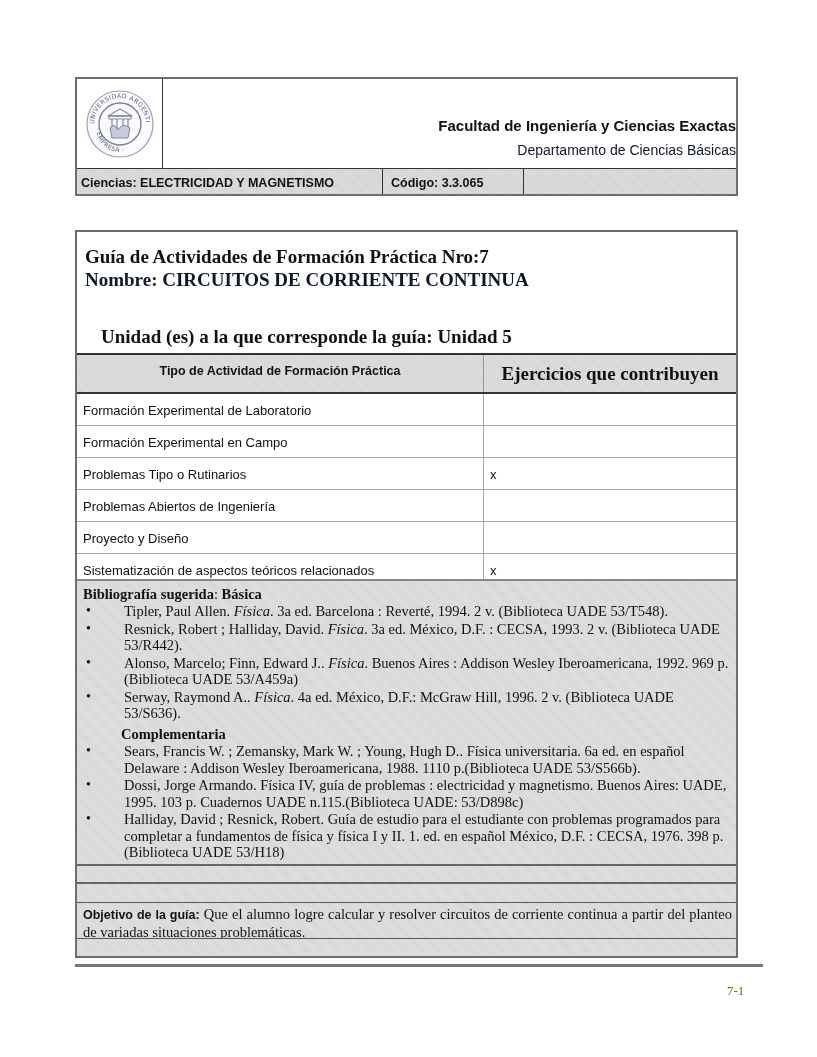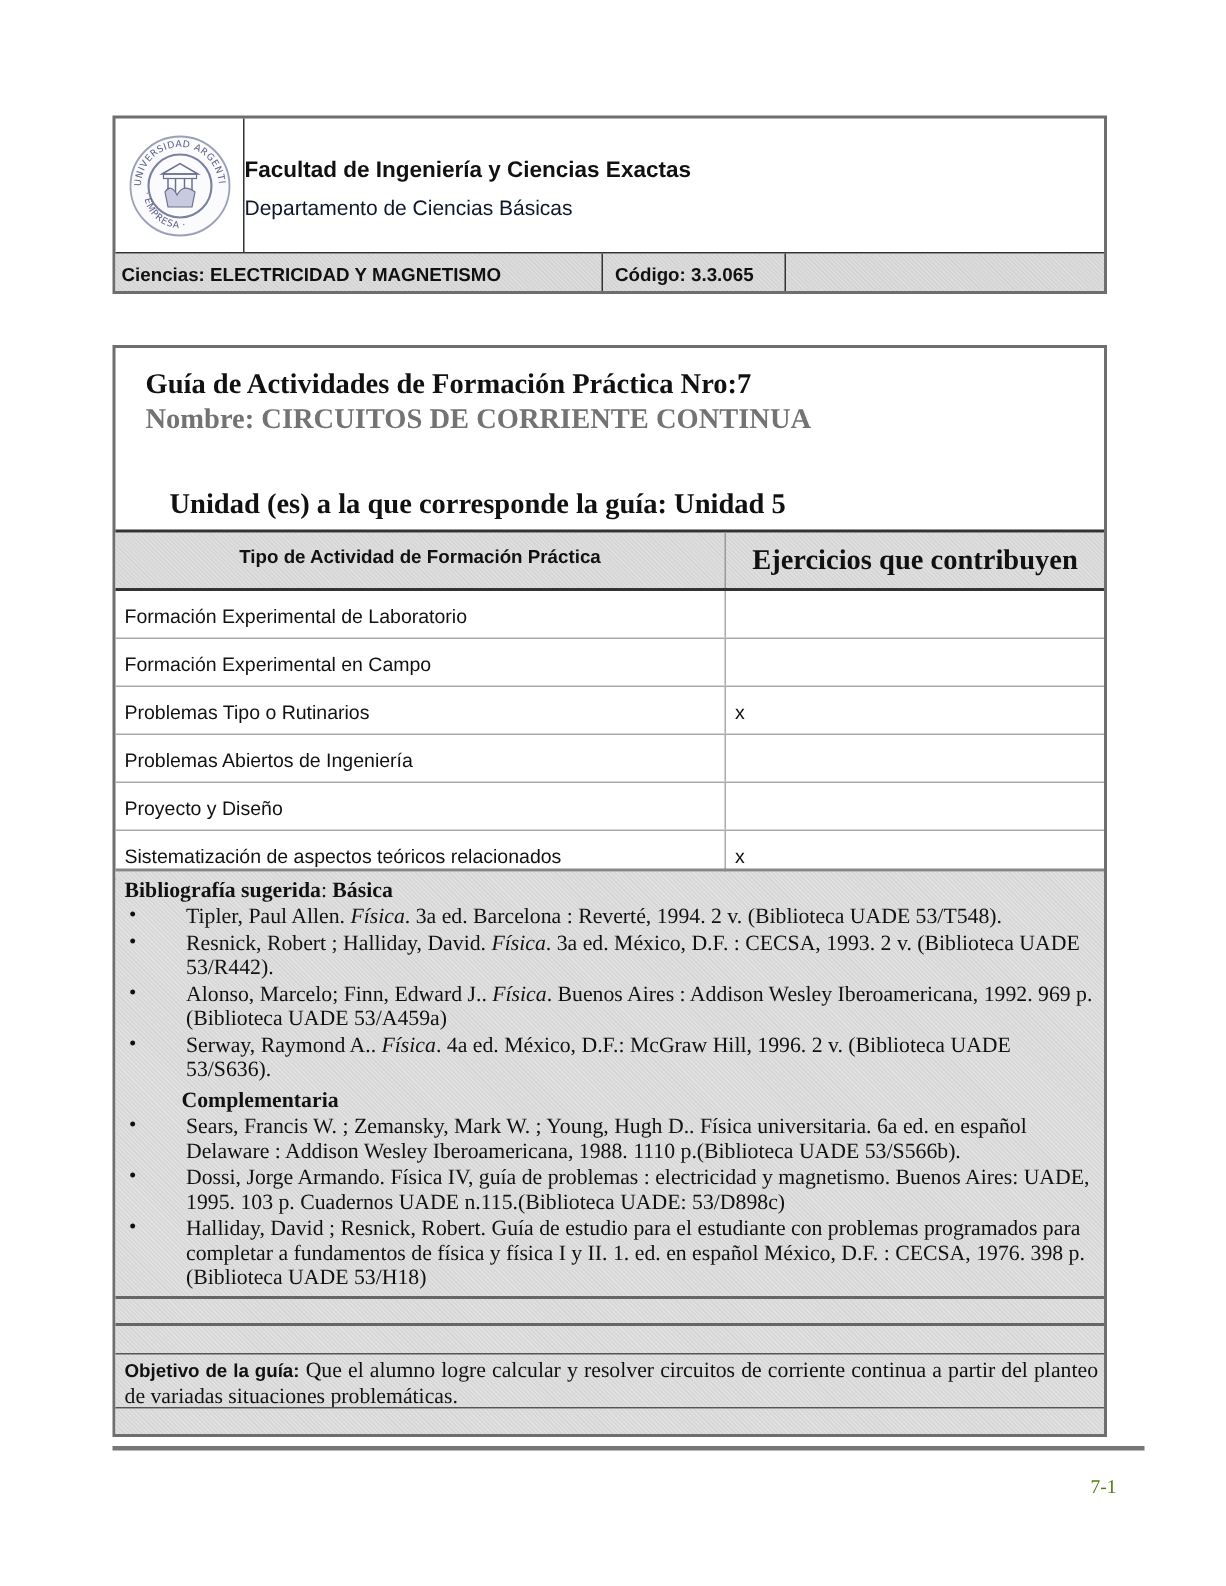--- a/index.html
+++ b/index.html
@@ -12,43 +12,43 @@
     .header-box {
       position: absolute; left: 75px; top: 77px; width: 663px; height: 119px;
       border: 2px solid #6e6e6e; box-sizing: border-box; background: #fff;
     }
     .logo-cell {
       position: absolute; left: 0; top: 0; width: 85px; height: 89px;
       border-right: 1px solid #333;
       display: flex; align-items: center; justify-content: center;
     }
     .title-cell {
-      position: absolute; left: 86px; top: 0; right: 0; height: 93px;
-      text-align: left;
+      position: absolute; left: 86px; top: 12px; right: 0; height: 93px;
+      text-align: right;
     }
     .title-cell .t1 { position: absolute; left: 0; right: 0; top: 26px; font-size: 15px; font-weight: bold; color: #111; }
     .title-cell .t2 { position: absolute; left: 0; right: 0; top: 51px; font-size: 14px; color: #0f172a; }
     .materia-row {
       position: absolute; left: 0; top: 89px; right: 0; bottom: 0;
       border-top: 1px solid #333;
       background: repeating-linear-gradient(45deg, #d4d4d4 0 1px, #dcdcdc 1px 2px);
     }
     .materia-cell { position: absolute; top: 0; bottom: 0; font-size: 12.5px; font-weight: bold; line-height: 28px; color: #111; }
     .m1 { left: 4px; width: 316px; }
-    .m2 { left: 324px; width: 126px; border-left: 1px solid #333; padding-left: 8px; box-sizing: border-box; }
+    .m2 { left: 305px; width: 126px; border-left: 1px solid #333; padding-left: 8px; box-sizing: border-box; }
     .m3 { left: 446px; right: 0; border-left: 1px solid #333; }
 
     
     .main-box {
       position: absolute; left: 75px; top: 230px; width: 663px; height: 728px;
       border: 2px solid #6e6e6e; box-sizing: border-box; background: #fff;
     }
-    .guide-head { position: absolute; left: 12px; top: 0; right: 0; height: 99px; padding-left: 12px; }
+    .guide-head { position: absolute; left: 0; top: 0; right: 0; height: 99px; padding-left: 12px; }
     .guide-head .g1 { position: absolute; left: 8px; top: 14px; font-size: 19px; font-weight: bold; color: #111; }
-    .guide-head .g2 { position: absolute; left: 8px; top: 37px; font-size: 19px; font-weight: bold; color: #737373; }
+    .guide-head .g2 { position: absolute; left: 8px; top: 37px; font-size: 19px; font-weight: bold; color: #0f172a; }
     .guide-head .g3 { position: absolute; left: 8px; top: 94px; font-size: 19px; font-weight: bold; color: #111; margin-left: 16px; }
 
     .act-table { position: absolute; left: 0; top: 121px; right: 0; }
     .act-header {
       position: relative; height: 37px; border-top: 2px solid #333; border-bottom: 2px solid #333;
       background: repeating-linear-gradient(45deg, #d6d6d6 0 1px, #dedede 1px 2px);
     }
     .act-header .h1 { position: absolute; left: 0; width: 406px; top: 9px; text-align: center; font-size: 12.5px; font-weight: bold; color: #111; }
     .act-header .h2 { position: absolute; left: 406px; right: 0; top: 0; bottom: 0; border-left: 1px solid #999;
       text-align: center; font-size: 19px; font-weight: bold; line-height: 38px; color: #111; }

